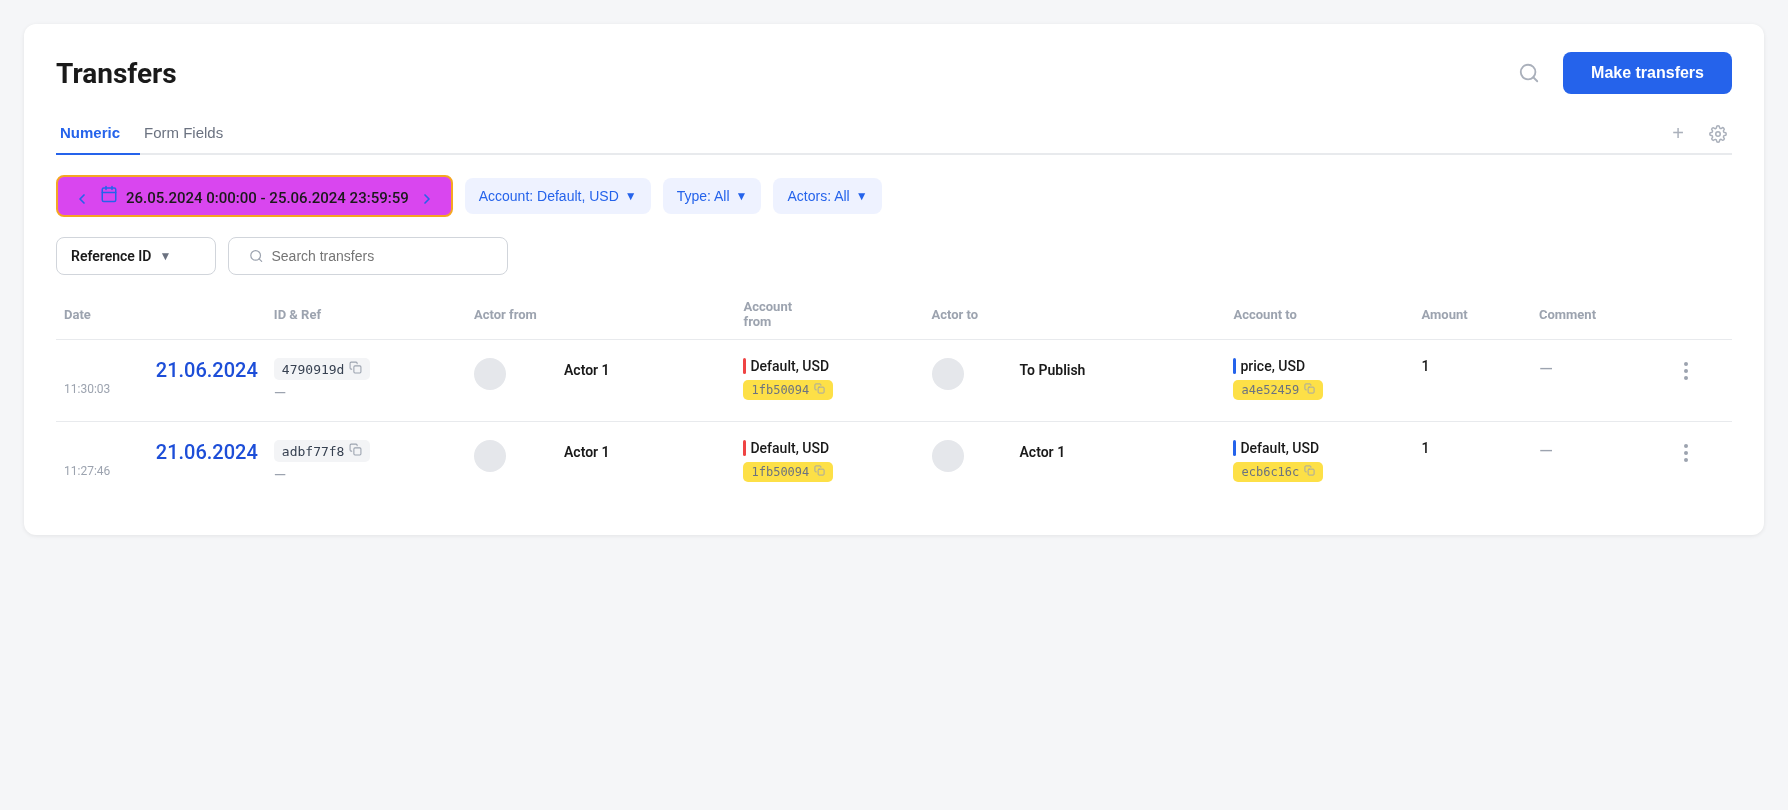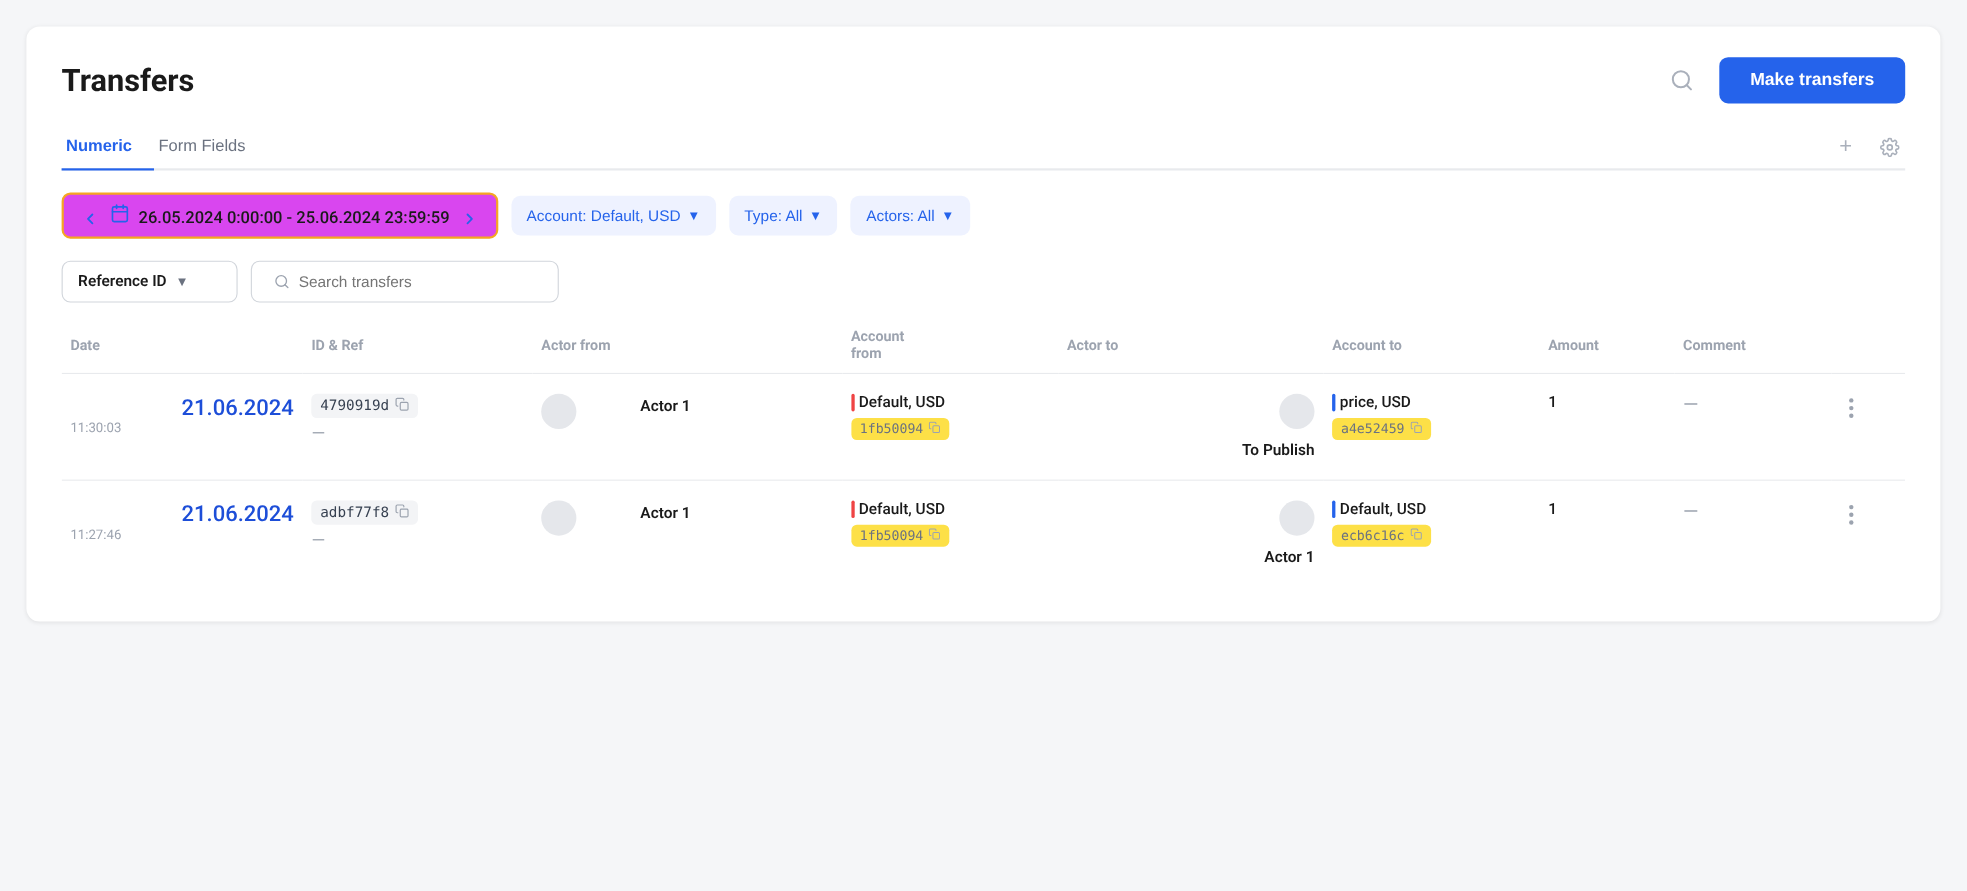--- a/index.html
+++ b/index.html
@@ -312,23 +312,22 @@
       border-radius: 4px;
       display: flex;
       flex-direction: column;
       gap: 3px;
       align-items: center;
     }
     .dot { width: 4px; height: 4px; border-radius: 50%; background: #9ca3af; }
 
     .to-publish-cell {
       display: flex;
-      align-items: flex-end;
+      align-items: flex-start;
       gap: 8px;
-      flex-direction: column;
     }
     .to-publish-cell .actor-name { font-size: 14px; font-weight: 600; }
   </style>
 </head>
 <body>
 
 <div class="page-container">
   <div class="card">
 
     <div class="header">

